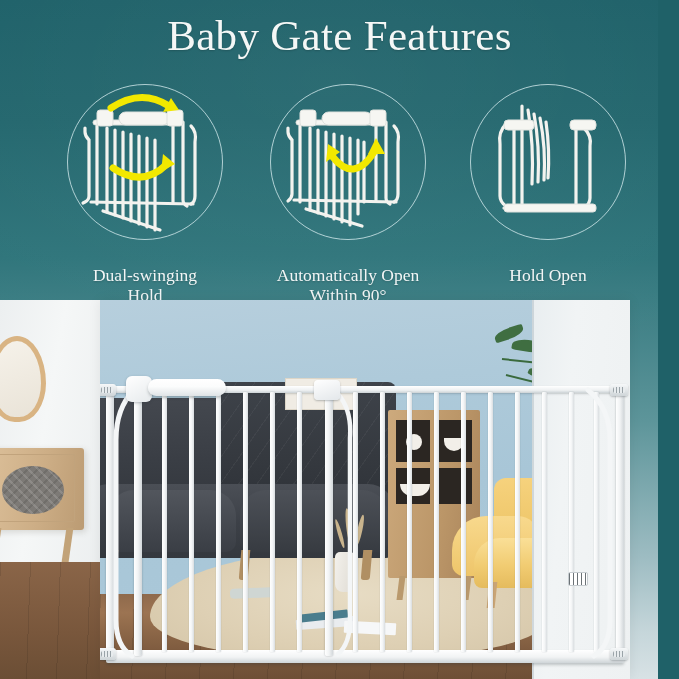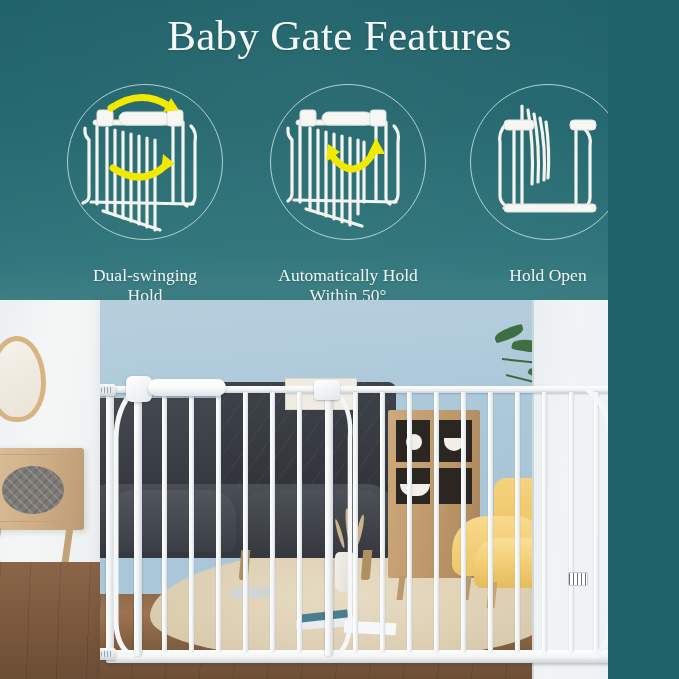--- a/index.html
+++ b/index.html
@@ -1,19 +1,19 @@
 <!DOCTYPE html>
 <html><head>
 <meta charset="utf-8">
 <style>
   * { margin:0; padding:0; box-sizing:border-box; }
   html,body { width:679px; height:679px; overflow:hidden; background:#1f6168; }
   body { font-family:"Liberation Serif", serif; }
 
-  #page { position:relative; width:608px; height:679px; overflow:hidden; }
+  #page { position:relative; width:658px; height:679px; overflow:hidden; }
 
   
   .backdrop {
     position:absolute; inset:0;
     background:linear-gradient(180deg,
        #1d6068 0%,
        #22666d 18%,
        #2f757b 38%,
        #5d959a 62%,
        #9dbcc2 82%,
@@ -299,22 +299,22 @@
           <rect x="30" y="26" width="16" height="16" rx="3"></rect>
           <rect x="100" y="26" width="16" height="16" rx="3"></rect>
         </g>
         <g fill="none" stroke="#f2e800" stroke-width="7" stroke-linecap="round">
           <path d="M62,72 Q84,100 104,68"></path>
         </g>
         <polygon points="58,60 70,68 56,78" fill="#f2e800"></polygon>
         <polygon points="106,54 115,70 98,70" fill="#f2e800"></polygon>
       </svg>
       <div class="caption">
-        <span>Automatically Hold</span><br>
-        <span>Within 50°</span>
+        <span>Automatically Open</span><br>
+        <span>Within 90°</span>
       </div>
     </div>
 
     <div class="feature f2">
       <div class="circle"></div>
       <svg class="gate-svg" viewBox="0 0 156 156">
         <g stroke="#f3f3ef" stroke-width="3.2" fill="none" stroke-linecap="round">
 
           <path d="M52,22 L52,124"></path>
           <path d="M44,38 L44,124"></path>

